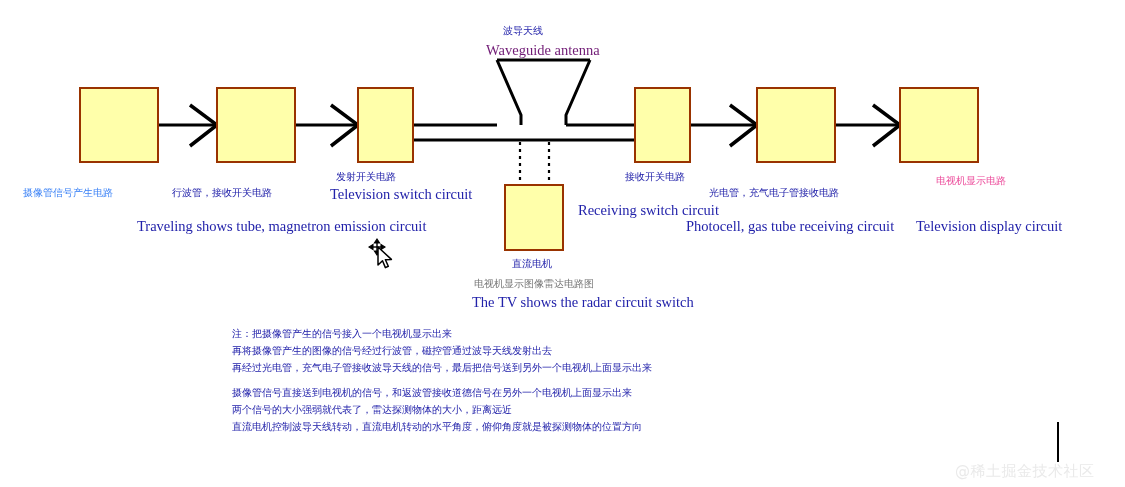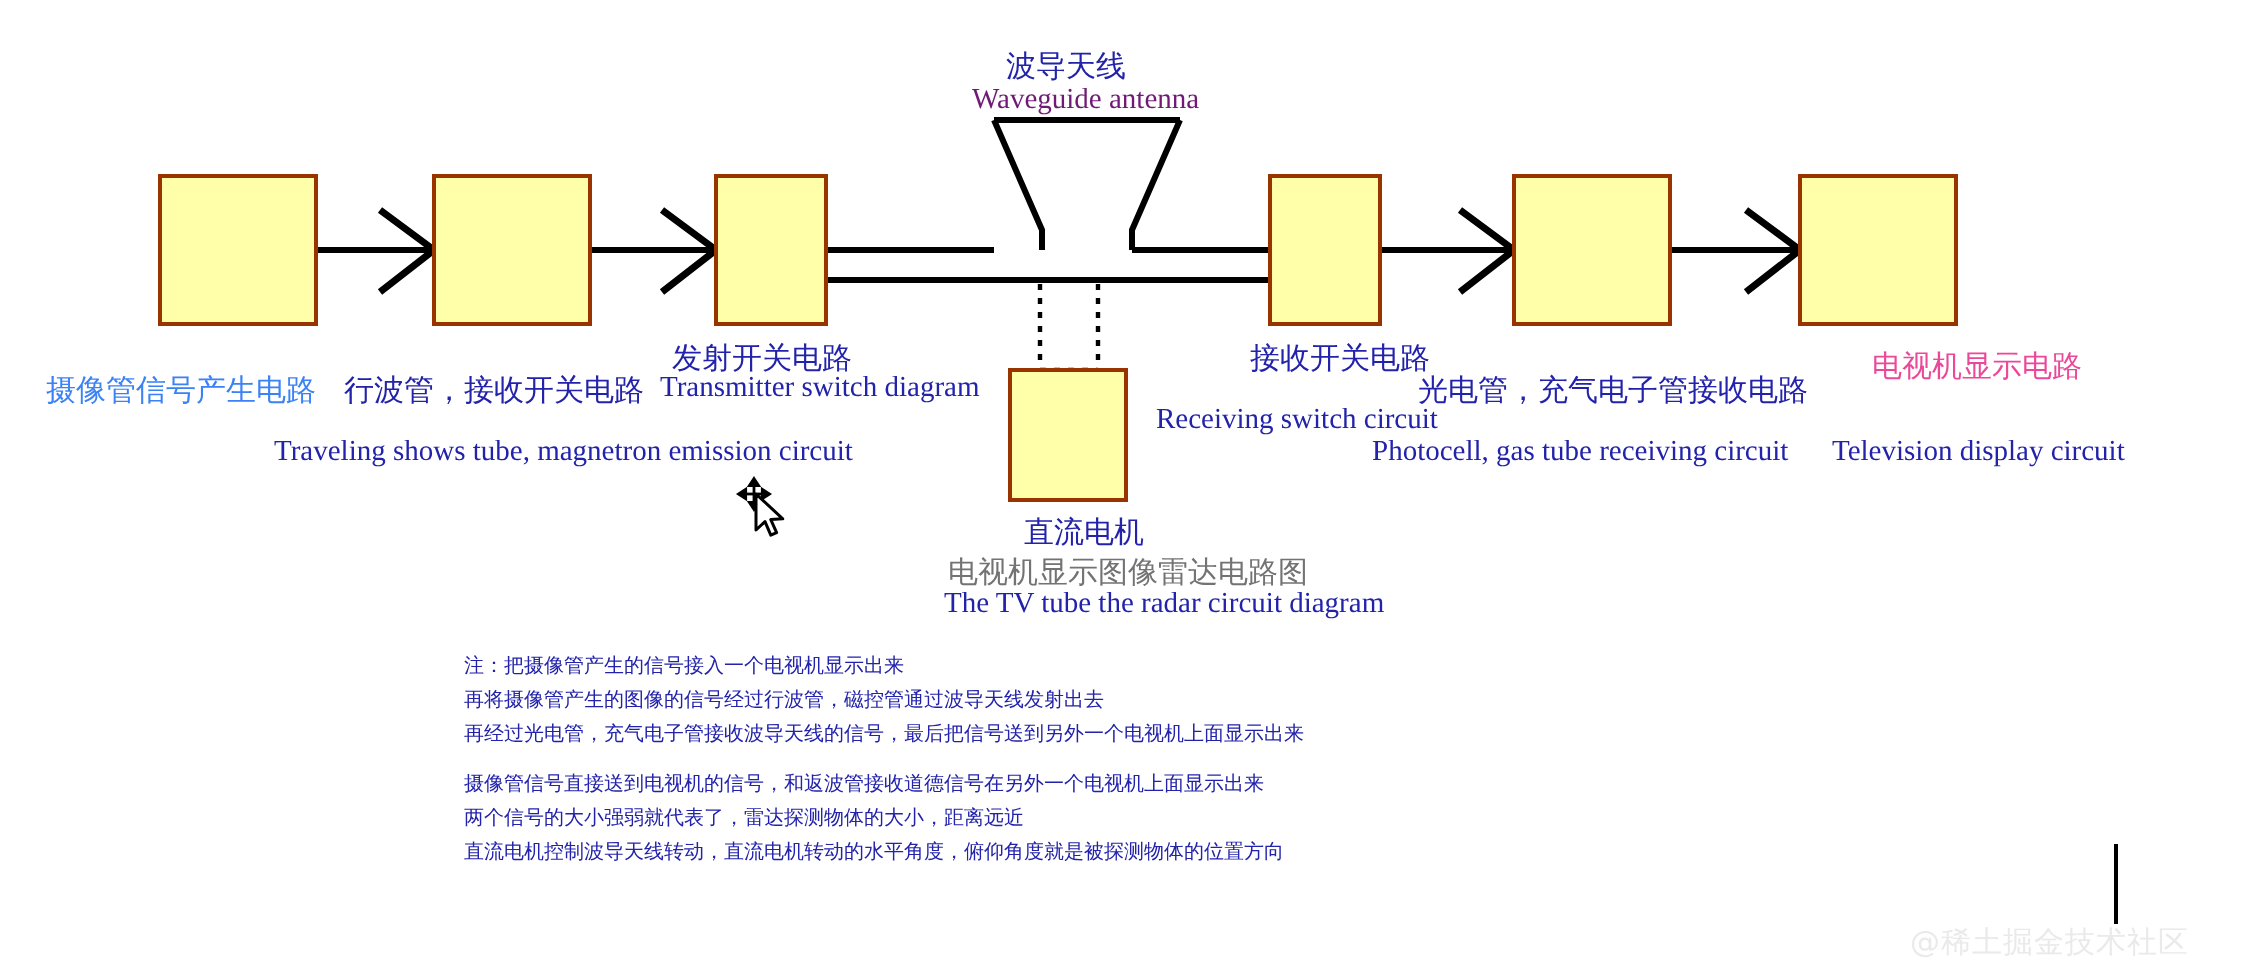--- a/index.html
+++ b/index.html
@@ -28,21 +28,21 @@
     pointer-events: none;
   }
   .lbl {
     position: absolute;
     color: #2222aa;
     white-space: pre;
     line-height: 1.05;
   }
   .lbl-cn {
     font-family: "DejaVu Sans", "Liberation Sans", sans-serif;
-    font-size: 15px;
+    font-size: 10px;
   }
   .lbl-en {
     font-family: "Liberation Serif", "DejaVu Serif", serif;
     font-size: 14.5px;
   }
   .note-block {
     position: absolute;
     color: #2222aa;
     font-family: "DejaVu Sans", "Liberation Sans", sans-serif;
     font-size: 10px;
@@ -124,32 +124,32 @@
         <rect x="900" y="88" width="78" height="74" fill="#ffffaa" stroke="#993300" stroke-width="2"></rect>
         <rect x="505" y="185" width="58" height="65" fill="#ffffaa" stroke="#993300" stroke-width="2"></rect>
       </g>
   </svg>
 
   <div id="labels-group">
       <div class="lbl lbl-cn" style="left: 23px; top: 188px; color: #3b82f6;">摄像管信号产生电路</div>
       <div class="lbl lbl-cn" style="left: 172px; top: 188px; color: rgb(34, 34, 170);">行波管，接收开关电路</div>
       <div class="lbl lbl-en" style="left: 137px; top: 219px; color: rgb(34, 34, 170);">Traveling shows tube, magnetron emission circuit</div>
       <div class="lbl lbl-cn" style="left: 336px; top: 172px; color: rgb(34, 34, 170);">发射开关电路</div>
-      <div class="lbl lbl-en" style="left: 330px; top: 187px; color: rgb(34, 34, 170);">Transmitter switch diagram</div>
+      <div class="lbl lbl-en" style="left: 330px; top: 187px; color: rgb(34, 34, 170);">Television switch circuit</div>
       <div class="lbl lbl-cn" style="left: 625px; top: 172px; color: rgb(34, 34, 170);">接收开关电路</div>
       <div class="lbl lbl-en" style="left: 578px; top: 203px; color: rgb(34, 34, 170);">Receiving switch circuit</div>
       <div class="lbl lbl-cn" style="left: 709px; top: 188px; color: rgb(34, 34, 170);">光电管，充气电子管接收电路</div>
       <div class="lbl lbl-cn" style="left: 896px; top: 176px; color: #ec4899; padding-left: 40px;">电视机显示电路</div>
       <div class="lbl lbl-en" style="left: 686px; top: 219px; color: rgb(34, 34, 170);">Photocell, gas tube receiving circuit</div>
       <div class="lbl lbl-en" style="left: 916px; top: 219px; color: rgb(34, 34, 170);">Television display circuit</div>
       <div class="lbl lbl-cn" style="left: 512px; top: 249px; color: rgb(34, 34, 170); margin-top: 10px;">直流电机</div>
       <div class="lbl lbl-cn" style="left: 503px; top: 26px; color: rgb(34, 34, 170);">波导天线</div>
       <div class="lbl lbl-en" style="left: 486px; top: 43px; color: #701a75;">Waveguide antenna</div>
       <div class="lbl lbl-cn" style="left: 474px; top: 279px; color: #737373;">电视机显示图像雷达电路图</div>
-      <div class="lbl lbl-en" style="left: 472px; top: 295px; color: rgb(34, 34, 170);">The TV tube the radar circuit diagram</div>
+      <div class="lbl lbl-en" style="left: 472px; top: 295px; color: rgb(34, 34, 170);">The TV shows the radar circuit switch</div>
     </div>
 
   <div class="note-block" id="notes-block" style="left: 232px; top: 325px; color: rgb(34, 34, 170);"><span class="note-line">注：把摄像管产生的信号接入一个电视机显示出来</span><span class="note-line">再将摄像管产生的图像的信号经过行波管，磁控管通过波导天线发射出去</span><span class="note-line">再经过光电管，充气电子管接收波导天线的信号，最后把信号送到另外一个电视机上面显示出来</span><span class="note-gap"></span><span class="note-line">摄像管信号直接送到电视机的信号，和返波管接收道德信号在另外一个电视机上面显示出来</span><span class="note-line">两个信号的大小强弱就代表了，雷达探测物体的大小，距离远近</span><span class="note-line">直流电机控制波导天线转动，直流电机转动的水平角度，俯仰角度就是被探测物体的位置方向</span></div>
 
   <div class="cursor-wrap" id="cursor-wrap" style="left: 366px; top: 238px;">
     <svg viewBox="0 0 34 34" width="34" height="34">
       <g fill="#000000" stroke="#000000" stroke-width="1.1">
         <path d="M11 1 L13.6 5 L8.4 5 Z"></path>
         <path d="M11 17 L13.6 13 L8.4 13 Z"></path>
         <path d="M3 9 L7 11.6 L7 6.4 Z"></path>

